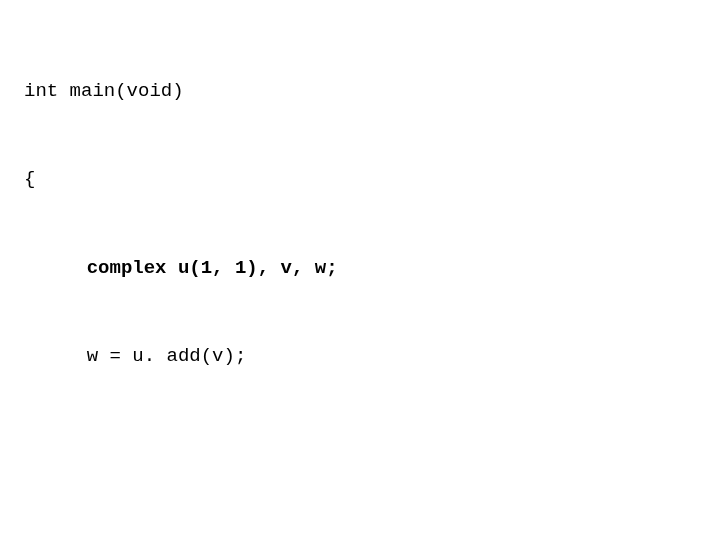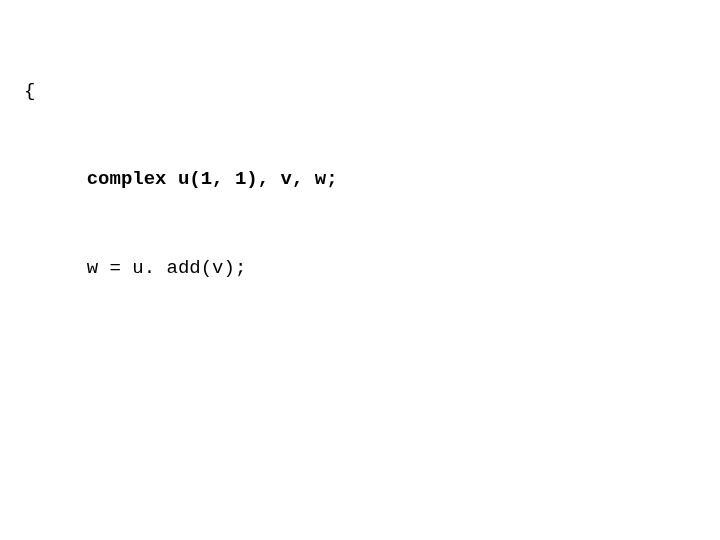--- a/index.html
+++ b/index.html
@@ -27,20 +27,21 @@
       padding-left: 5.5ch;
     }
     .bold {
       font-weight: bold;
     }
   </style>
 </head>
 <body>
 
 <div class="code-block">
+  <span class="code-line">int main(void)</span>
   <span class="code-line">{</span>
   <span class="code-line indent bold">complex u(1, 1), v, w;</span>
   <span class="code-line indent">w = u. add(v);</span>
   
   
   
   
   
   
   

